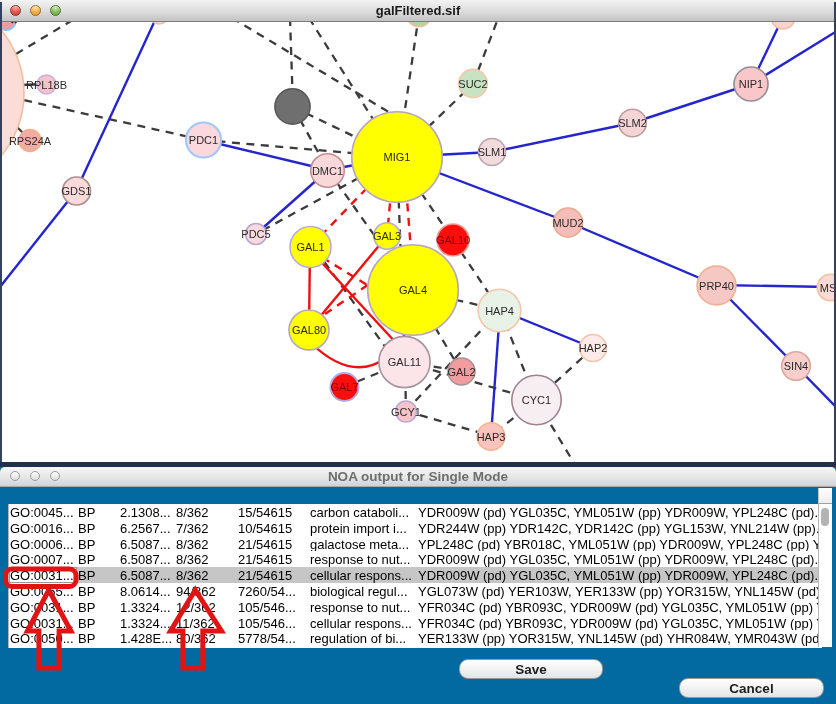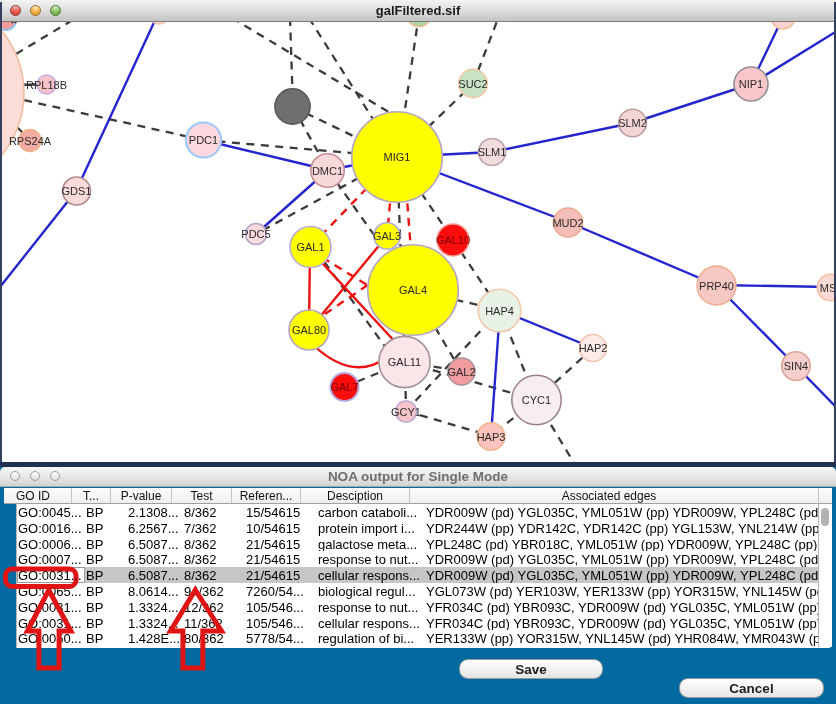--- a/index.html
+++ b/index.html
@@ -37,21 +37,21 @@
 
   
   #thead{left:4px;top:21px;width:828px;height:16px;
     background:linear-gradient(#fdfdfd,#eeeeee);
     border-bottom:1px solid #a0a0a0;box-sizing:border-box;
     font-size:12px;color:#111;}
   .hc{position:absolute;top:0;height:15px;line-height:16px;text-align:center;
       border-right:1px solid #c4c4c4;box-sizing:border-box;overflow:hidden;white-space:nowrap;}
 
   
-  #rows{left:16px;top:37px;width:814px;height:144px;background:#ffffff;
+  #rows{left:8px;top:37px;width:814px;height:144px;background:#ffffff;
         font-size:13px;color:#000;border-left:1px solid #b5b5b5;box-sizing:border-box;}
   .row{position:absolute;left:0;width:814px;height:15.8px;white-space:nowrap;overflow:hidden;}
   .c{position:absolute;top:0;height:16px;line-height:17px;overflow:hidden;white-space:nowrap;}
   .c0{left:1px;width:67px;}
   .c1{left:69px;width:38px;}
   .c2{left:111px;width:57px;}
   .c3{left:167px;width:60px;}
   .c4{left:229px;width:68px;}
   .c5{left:301px;width:106px;}
   .c6{left:409px;width:400px;}
@@ -230,29 +230,20 @@
 <div class="abs" id="band"></div>
 
 <div class="abs" id="dlg">
   <div class="abs" id="dlgbar">
         <div class="title">NOA output for Single Mode</div>
       </div>
   <div class="abs gl" style="left:10px;"></div>
   <div class="abs gl" style="left:30px;"></div>
   <div class="abs gl" style="left:50px;"></div>
 
-  <div class="abs" id="thead">
-    <div class="hc" style="left:0px;width:68px;padding-right:9px;">GO ID</div>
-    <div class="hc" style="left:68px;width:39px;">T...</div>
-    <div class="hc" style="left:107px;width:61px;">P-value</div>
-    <div class="hc" style="left:168px;width:60px;">Test</div>
-    <div class="hc" style="left:228px;width:69px;">Referen...</div>
-    <div class="hc" style="left:297px;width:109px;">Desciption</div>
-    <div class="hc" style="left:406px;width:408px;border-right:none;padding-right:10px;">Associated edges</div>
-  </div>
   <div class="abs" id="corner"></div>
 
   <div class="abs" id="rows">
     <div class="row" style="top:0px;">
       <span class="c c0">GO:0045...</span>
           <span class="c c1">BP</span>
           <span class="c c2">2.1308...</span>
           <span class="c c3">8/362</span>
           <span class="c c4">15/54615</span>
           <span class="c c5">carbon cataboli...</span>

